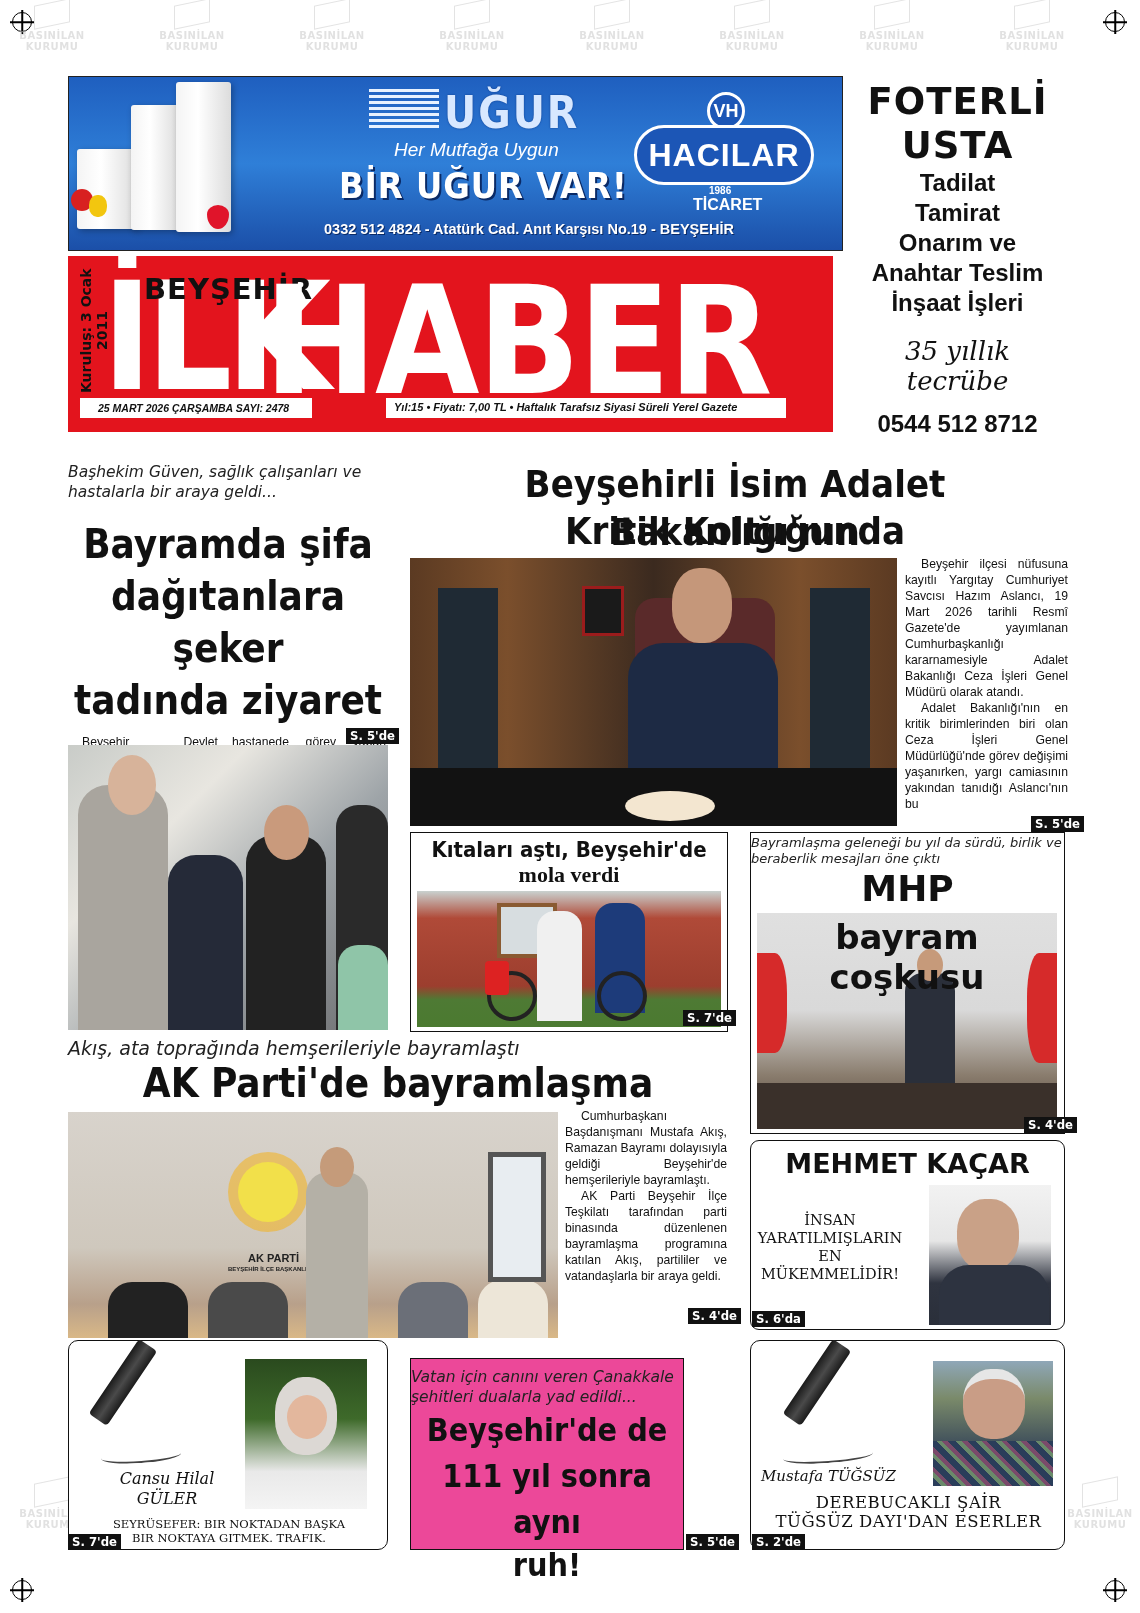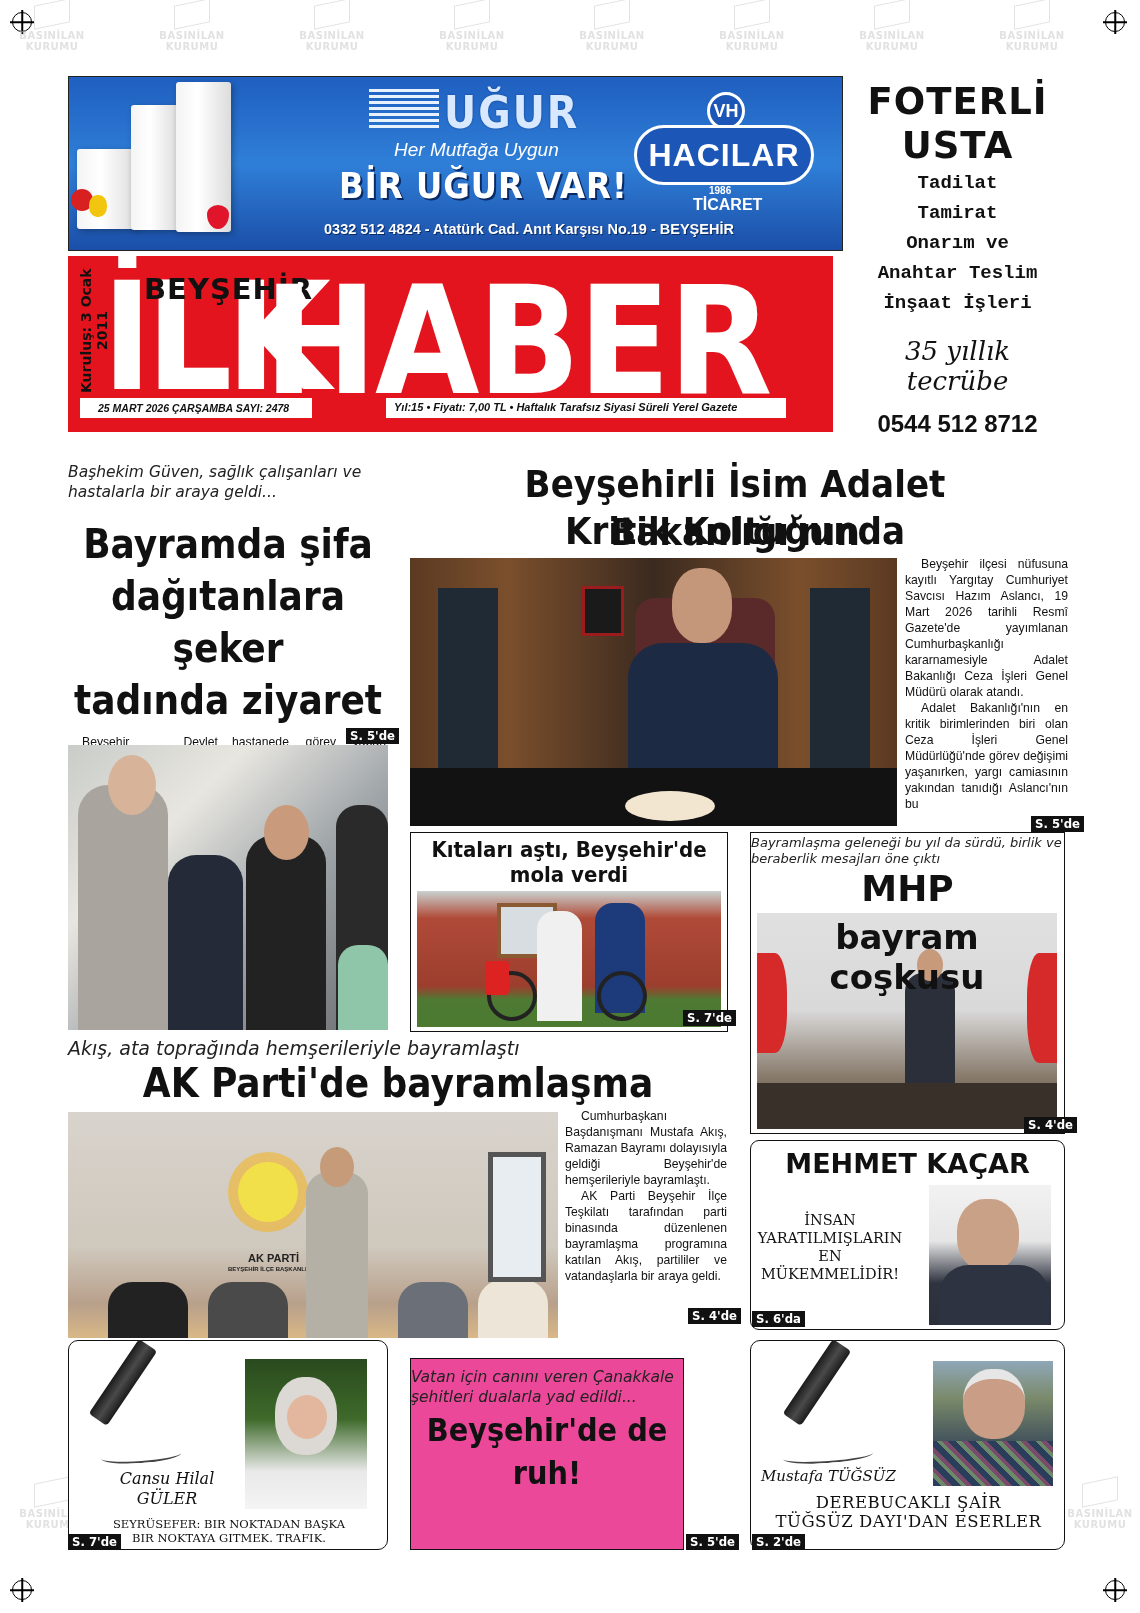--- a/index.html
+++ b/index.html
@@ -29,21 +29,21 @@
   .ugur-contact { position: absolute; left: 255px; top: 144px; color: #fff; font-weight: bold; font-size: 14.5px; text-shadow: 1px 1px 0 #0a2a66; }
   .hacilar { position: absolute; left: 565px; top: 48px; width: 180px; height: 60px; border: 3px solid #fff; border-radius: 30px; background: #1c56b6;
       display: flex; align-items: center; justify-content: center; color: #fff; font-weight: bold; font-size: 32px; letter-spacing: 1px; }
   .hacilar-emblem { position: absolute; left: 638px; top: 15px; width: 38px; height: 38px; border: 3px solid #fff; border-radius: 50%; background: #1c56b6; color: #fff; font-weight: bold; font-size: 18px; display: flex; align-items: center; justify-content: center; }
   .hacilar-year { position: absolute; left: 640px; top: 108px; color: #fff; font-size: 10px; font-weight: bold; }
   .hacilar-ticaret { position: absolute; left: 624px; top: 119px; color: #fff; font-size: 16px; font-weight: bold; }
 
   
   .side-ad { left: 855px; top: 80px; width: 205px; height: 350px; text-align: center; }
   .side-ad .t1 { font-family: "DejaVu Sans", sans-serif; font-weight: 900; font-size: 37px; line-height: 44px; letter-spacing: 1px; }
-  .side-ad .t2 { font-family: Liberation Mono, monospace; font-weight: bold; font-size: 19px; line-height: 30px; }
+  .side-ad .t2 { font-family: Liberation Sans, sans-serif; font-weight: bold; font-size: 24px; line-height: 30px; }
   .side-ad .exp { font-family: "DejaVu Serif", serif; font-style: italic; font-size: 26px; margin-top: 18px; }
   .side-ad .phone { font-family: "Liberation Sans", sans-serif; font-weight: bold; font-size: 24px; margin-top: 14px; }
 
   
   .masthead { left: 68px; top: 256px; width: 765px; height: 176px; background: #e3141d; overflow: hidden; }
   .founded { position: absolute; left: 10px; top: 10px; width: 20px; height: 130px; writing-mode: vertical-rl; transform: rotate(180deg);
              font-family: "DejaVu Sans", sans-serif; font-weight: bold; color: #111; font-size: 14px; text-align: center; }
   .ilk { position: absolute; left: 34px; top: 6px; color: #fff; font-family: "DejaVu Sans Condensed","DejaVu Sans",sans-serif; font-weight: bold; font-size: 150px; line-height: 150px; letter-spacing: -6px; }
   .beysehir { position: absolute; left: 76px; top: 16px; color: #111; font-family: "DejaVu Sans", sans-serif; font-weight: 900; font-size: 29px; letter-spacing: 1px; }
   .haber { position: absolute; left: 196px; top: 10px; color: #ffffff; font-family: "DejaVu Sans Condensed","DejaVu Sans",sans-serif; font-weight: bold; font-size: 150px; line-height: 150px; letter-spacing: -2px; }
@@ -192,21 +192,21 @@
   <div class="abs" style="left:215px;top:233px;width:90px;height:30px;background:#f3e6d0;border-radius:50%;"></div>
 </div>
 <div class="abs" style="left:905px;top:556px;width:163px;">
   <div class="body-txt" style="text-indent:16px;">Beyşehir ilçesi nüfusuna kayıtlı Yargıtay Cumhuriyet Savcısı Hazım Aslancı, 19 Mart 2026 tarihli Resmî Gazete'de yayımlanan Cumhurbaşkanlığı kararnamesiyle Adalet Bakanlığı Ceza İşleri Genel Müdürü olarak atandı.</div>
   <div class="body-txt" style="text-indent:16px;">Adalet Bakanlığı'nın en kritik birimlerinden biri olan Ceza İşleri Genel Müdürlüğü'nde görev değişimi yaşanırken, yargı camiasının yakından tanıdığı Aslancı'nın bu</div>
 </div>
 <div class="pg" style="left:1031px;top:816px;">S. 5'de</div>
 
 <div class="framed" style="left:410px;top:832px;width:318px;height:200px;">
   <div class="headline" style="font-size:22px;line-height:26px;margin-top:4px;">Kıtaları aştı, Beyşehir'de</div>
-  <div class="headline" style="font-size:22px;line-height:24px;">mola verdi</div>
+  <div class="headline" style="font-size:22px;line-height:24px;font-family:Liberation Serif, serif;">mola verdi</div>
   <div class="photo" style="left:6px;top:58px;width:304px;height:136px;background:linear-gradient(180deg,#c9d1cf 0%,#b04a38 20%,#9c3e2e 70%,#4e7a34 80%,#4b7a30 100%);">
     <div class="abs" style="left:80px;top:12px;width:60px;height:55px;background:#d7dde0;border:4px solid #8a5a32;"></div>
     <div class="abs" style="left:120px;top:20px;width:45px;height:110px;background:#f0f0f0;border-radius:18px 18px 0 0;"></div>
     <div class="abs" style="left:178px;top:12px;width:50px;height:110px;background:#1d3b7a;border-radius:18px 18px 0 0;"></div>
     <div class="abs" style="left:70px;top:80px;width:50px;height:50px;border:4px solid #222;border-radius:50%;"></div>
     <div class="abs" style="left:180px;top:80px;width:50px;height:50px;border:4px solid #222;border-radius:50%;"></div>
     <div class="abs" style="left:68px;top:70px;width:24px;height:34px;background:#d22;border-radius:4px;"></div>
   </div>
 </div>
 <div class="pg" style="left:683px;top:1010px;">S. 7'de</div>
@@ -274,20 +274,21 @@
   <div class="abs" style="left:0;top:176px;width:320px;text-align:center;font-family:'DejaVu Serif',serif;font-size:11.5px;line-height:14px;font-variant:small-caps;">
     <div>SEYRÜSEFER: BIR NOKTADAN BAŞKA</div>
     <div>BIR NOKTAYA GITMEK. TRAFIK.</div>
   </div>
 </div>
 <div class="pg" style="left:68px;top:1534px;">S. 7'de</div>
 
 <div class="framed" style="left:410px;top:1358px;width:274px;height:192px;background:#ec4899;">
   <div class="spot-it" style="font-size:15.5px;line-height:20px;margin-top:8px;">Vatan için canını veren Çanakkale şehitleri dualarla yad edildi...</div>
   <div class="headline" style="font-size:32px;line-height:46px;">Beyşehir'de de</div>
+  <div class="headline" style="font-size:32px;line-height:46px;">111 yıl sonra aynı</div>
   <div class="headline" style="font-size:32px;line-height:40px;">ruh!</div>
 </div>
 <div class="pg" style="left:686px;top:1534px;">S. 5'de</div>
 
 <div class="card" style="left:750px;top:1340px;width:315px;height:210px;">
   <div class="abs" style="left:82px;top:-2px;width:22px;height:90px;background:linear-gradient(90deg,#1b1b1b,#4a4a4a,#1b1b1b);transform:rotate(34deg);transform-origin:top left;border-radius:4px;"></div>
   <div class="abs" style="left:32px;top:108px;width:90px;height:14px;border-bottom:2px solid #444;border-radius:50%;transform:rotate(-4deg);"></div>
   <div class="abs" style="left:10px;top:126px;width:170px;font-family:'DejaVu Serif',serif;font-style:italic;font-size:15px;">Mustafa TÜĞSÜZ</div>
   <div class="photo" style="left:182px;top:20px;width:120px;height:125px;background:linear-gradient(180deg,#8fa7b8 0%,#7a8a6a 30%,#3a4a5a 70%,#2a3a4a 100%);">
     <div class="abs" style="left:30px;top:8px;width:62px;height:70px;background:#c99d86;border-radius:45%;border-top:10px solid #e6e6e6;"></div>

